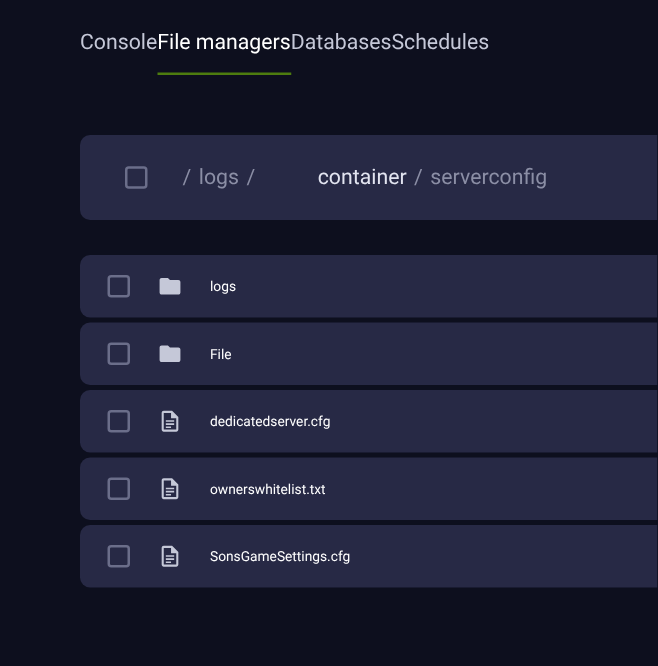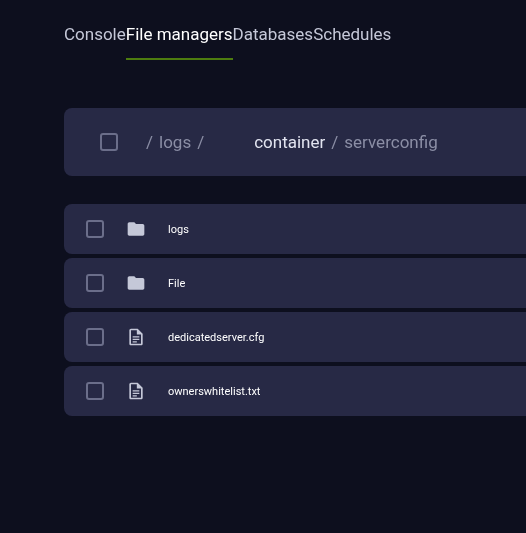--- a/index.html
+++ b/index.html
@@ -140,15 +140,24 @@
     <div class="row">
       <div class="checkbox"></div>
       <div class="icon">
         <svg viewBox="0 0 24 24">
             <path d="M14 2H6c-1.1 0-2 .9-2 2v16c0 1.1.9 2 2 2h12c1.1 0 2-.9 2-2V8l-6-6zM6 20V4h7v5h5v11H6zm2-6h8v1.5H8V14zm0-3h8v1.5H8V11zm0 6h5v1.5H8V17z"></path>
           </svg>
       </div>
       <div class="row-name">ownerswhitelist.txt</div>
     </div>
 
+    <div class="row">
+      <div class="checkbox"></div>
+      <div class="icon">
+        <svg viewBox="0 0 24 24">
+            <path d="M14 2H6c-1.1 0-2 .9-2 2v16c0 1.1.9 2 2 2h12c1.1 0 2-.9 2-2V8l-6-6zM6 20V4h7v5h5v11H6zm2-6h8v1.5H8V14zm0-3h8v1.5H8V11zm0 6h5v1.5H8V17z"></path>
+          </svg>
+      </div>
+      <div class="row-name">SonsGameSettings.cfg</div>
+    </div>
 
   </div>
 </div>
 
 </body></html>

